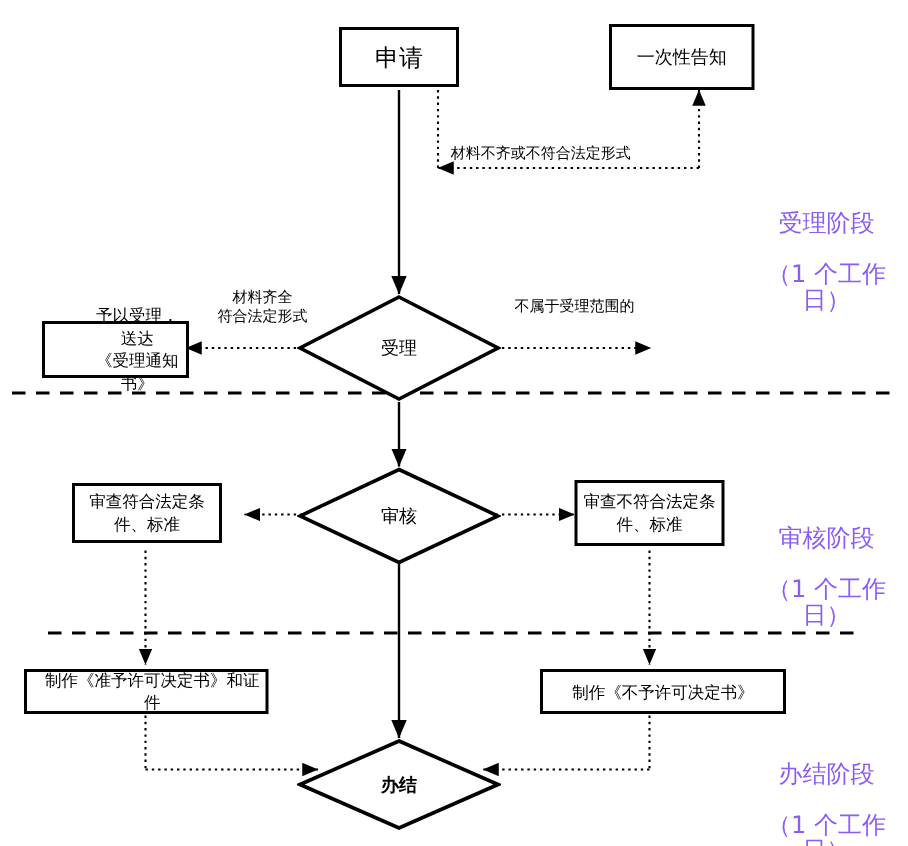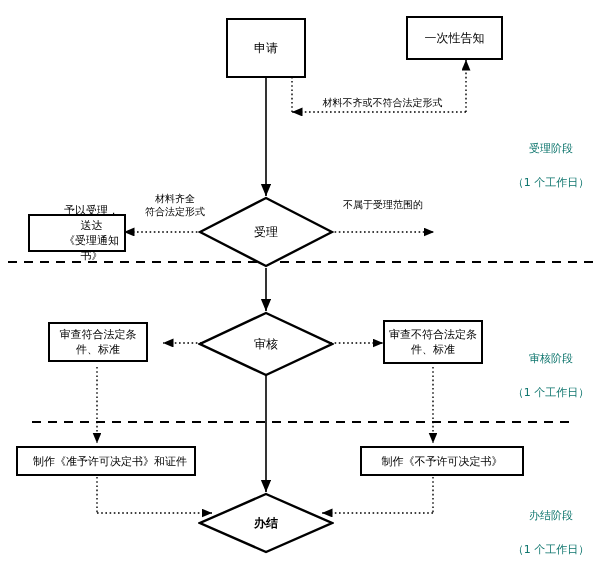--- a/index.html
+++ b/index.html
@@ -7,21 +7,21 @@
   #canvas{position:relative;width:605px;height:564px;background:#ffffff;overflow:hidden;}
   .box{position:absolute;border:2px solid #000;background:#fff;
        display:flex;align-items:center;justify-content:center;text-align:center;
        font-size:11px;line-height:15px;color:#000;box-sizing:border-box;padding:2px 3px;}
   .diamond-wrap{position:absolute;}
   .diamond-wrap svg{display:block;}
   .diamond-label{position:absolute;left:0;top:0;width:100%;height:100%;
        display:flex;align-items:center;justify-content:center;
        font-size:12px;color:#000;pointer-events:none;}
   .edge-label{position:absolute;font-size:10px;line-height:13px;color:#000;text-align:center;white-space:pre-line;}
-  .stage-label{position:absolute;font-size:11px;line-height:17px;color:#0f766e;text-align:center;white-space:pre-line;}
+  .stage-label{position:absolute;font-size:16px;line-height:17px;color:#8b5cf6;text-align:center;white-space:pre-line;}
   svg.lines{position:absolute;left:0;top:0;width:605px;height:564px;pointer-events:none;}
 </style>
 </head>
 <body>
 
 <div id="canvas">
 
   <svg class="lines" viewBox="0 0 605 564">
     <defs>
       <marker id="ah" markerWidth="9" markerHeight="9" refX="7.5" refY="3.2" orient="auto">
@@ -61,21 +61,21 @@
     <line x1="433" y1="477" x2="433" y2="513" stroke="#000" stroke-width="1.4" stroke-dasharray="1.6 2.6"></line>
     <line x1="433" y1="513" x2="322" y2="513" stroke="#000" stroke-width="1.4" stroke-dasharray="1.6 2.6" marker-end="url(#ahd)"></line>
 
     <line x1="266" y1="375" x2="266" y2="492" stroke="#000" stroke-width="1.6" marker-end="url(#ah)"></line>
 
     <line x1="8" y1="262" x2="597" y2="262" stroke="#000" stroke-width="2" stroke-dasharray="9 7"></line>
 
     <line x1="32" y1="422" x2="576" y2="422" stroke="#000" stroke-width="2" stroke-dasharray="9 7"></line>
   </svg>
 
-  <div class="box" style="left:226px;top:18px;width:80px;height:60px;font-size:12px;">
+  <div class="box" style="left:226px;top:18px;width:80px;height:40px;font-size:16px;">
     <span>申请</span>
   </div>
 
   <div class="box" style="left:406px;top:16px;width:97px;height:44px;font-size:12px;">
     <span>一次性告知</span>
   </div>
 
   <div class="diamond-wrap" style="left:198px;top:196px;width:136px;height:72px;">
     <svg width="136" height="72" viewBox="0 0 136 72">
       <polygon points="68,2 134,36 68,70 2,36" fill="#fff" stroke="#000" stroke-width="2.4"></polygon>
@@ -99,36 +99,36 @@
   <div class="box" style="left:48px;top:322px;width:100px;height:40px;white-space:pre-line;">
     <span>审查符合法定条
 件、标准</span>
   </div>
 
   <div class="box" style="left:383px;top:320px;width:100px;height:44px;white-space:pre-line;">
     <span>审查不符合法定条
 件、标准</span>
   </div>
 
-  <div class="box" style="left:16px;top:446px;width:180px;height:30px;padding-left:11px;">
+  <div class="box" style="left:16px;top:446px;width:163px;height:30px;padding-left:11px;">
     <span>制作《准予许可决定书》和证件</span>
   </div>
 
   <div class="box" style="left:360px;top:446px;width:164px;height:30px;align-items:center;">
     <span>制作《不予许可决定书》</span>
   </div>
 
   <div class="diamond-wrap" style="left:198px;top:492px;width:136px;height:62px;font-weight:bold;">
     <svg width="136" height="62" viewBox="0 0 136 62">
       <polygon points="68,2 134,31 68,60 2,31" fill="#fff" stroke="#000" stroke-width="2.4"></polygon>
     </svg>
     <div class="diamond-label">办结</div>
   </div>
 
-  <div class="edge-label" style="left:300px;top:96px;width:165px;">材料不齐或不符合法定形式</div>
+  <div class="edge-label" style="left:278px;top:96px;width:165px;">材料不齐或不符合法定形式</div>
 
   <div class="edge-label" style="left:131px;top:192px;width:88px;">材料齐全
 符合法定形式</div>
 
   <div class="edge-label" style="left:330px;top:198px;width:106px;">不属于受理范围的</div>
 
   <div class="stage-label" style="left:498px;top:123px;width:106px;">
     <div>受理阶段</div>
     <div>（1 个工作日）</div>
   </div>

